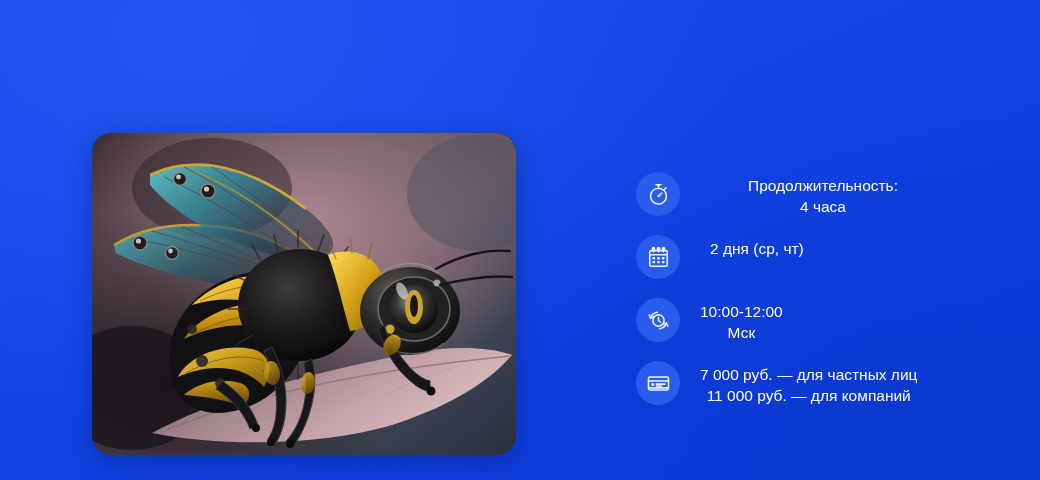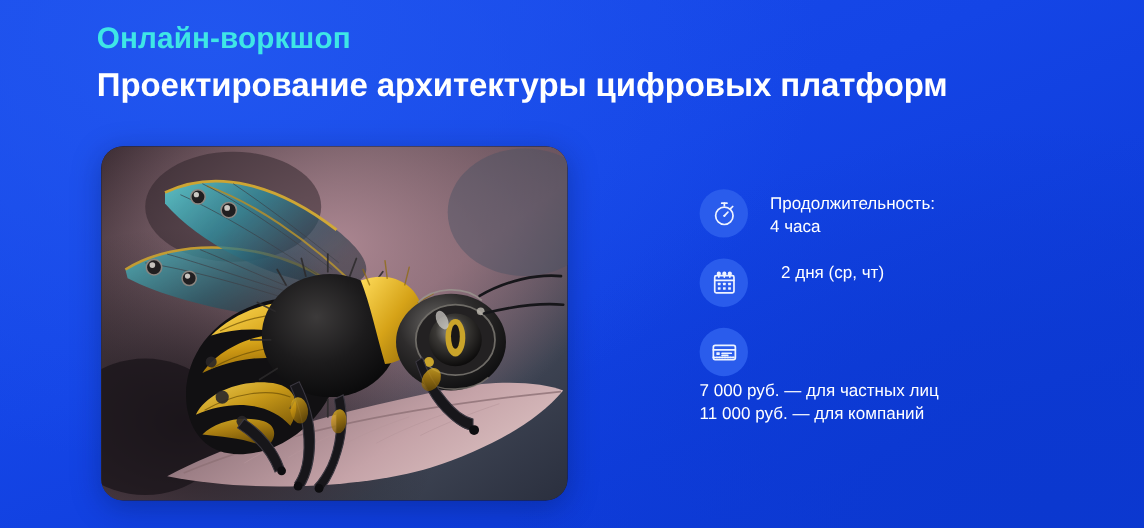--- a/index.html
+++ b/index.html
@@ -76,21 +76,21 @@
     top: 172px;
     width: 380px;
   }
 
   .info-row {
     display: flex;
     align-items: flex-start;
     min-height: 48px;
     margin-bottom: 12px;
   }
-  .info-row:last-child { margin-bottom: 0; flex-direction: column; }
+  .info-row:last-child { margin-bottom: 0; }
 
   .info-icon {
     flex: 0 0 auto;
     width: 44px;
     height: 44px;
     border-radius: 50%;
     background: #2a5cec;
     display: flex;
     align-items: center;
     justify-content: center;
@@ -107,36 +107,32 @@
     stroke-linejoin: round;
   }
 
   .info-text {
     padding-top: 3px;
     font-size: 15.5px;
     line-height: 21px;
     color: #ffffff;
     white-space: nowrap;
   }
-  .info-text .line2 { display: block; }
+  .info-text .line2 { display: block; text-align: center; }
 
   
-  #row-duration { margin-bottom: 15px; }
+  #row-duration { margin-bottom: 15px; gap: 48px; }
   #row-days     { margin-bottom: 15px; gap: 10px; }
   #row-time     { margin-bottom: 15px; }
 </style>
 </head>
 <body>
 
 <div class="banner">
 
-  <div class="header">
-    <div class="eyebrow">Онлайн-воркшоп</div>
-    <div class="headline">Проектирование архитектуры цифровых платформ</div>
-  </div>
 
   <div class="hero">
     <svg viewBox="0 0 424 322" xmlns="http://www.w3.org/2000/svg">
       <defs>
         <linearGradient id="bgGrad" x1="0" y1="0" x2="1" y2="1">
           <stop offset="0%" stop-color="#3a2b32"></stop>
           <stop offset="30%" stop-color="#5a4850"></stop>
           <stop offset="55%" stop-color="#6d5560"></stop>
           <stop offset="78%" stop-color="#3d4352"></stop>
           <stop offset="100%" stop-color="#2a2f3e"></stop>
@@ -368,20 +364,36 @@
             <rect x="10.8" y="15.4" width="2.4" height="2.2" rx=".3"></rect>
             <rect x="15.3" y="15.4" width="2.4" height="2.2" rx=".3"></rect>
           </g>
         </svg>
       </span>
       <span class="info-text">
         <span>2 дня (ср, чт)</span>
       </span>
     </div>
 
+    <div class="info-row" id="row-time">
+      <span class="info-icon">
+        <svg viewBox="0 0 24 24">
+          <circle cx="12" cy="12" r="5.4"></circle>
+          <path d="M12 9.1v3l2 1.4"></path>
+          <path d="M4.4 9.6A8.1 8.1 0 0 1 11 4.1"></path>
+          <path d="M19.6 14.4A8.1 8.1 0 0 1 13 19.9"></path>
+          <path d="M3.1 6.6l1.3 3.1 3.1-1.2"></path>
+          <path d="M20.9 17.4l-1.3-3.1-3.1 1.2"></path>
+        </svg>
+      </span>
+      <span class="info-text">
+        <span>10:00-12:00</span>
+        <span class="line2">Мск</span>
+      </span>
+    </div>
 
     <div class="info-row" id="row-price">
       <span class="info-icon">
         <svg viewBox="0 0 24 24">
           <rect x="2.4" y="5.8" width="19.2" height="12.4" rx="1.6"></rect>
           <path d="M2.4 9.6h19.2"></path>
           <path d="M2.4 16.2h19.2" stroke-dasharray="1.2 1.2"></path>
           <rect x="5" y="11.8" width="3" height="2.4" rx=".4" fill="#eef3ff" stroke="none"></rect>
           <path d="M10 12.6h8"></path>
           <path d="M10 14.4h5"></path>

